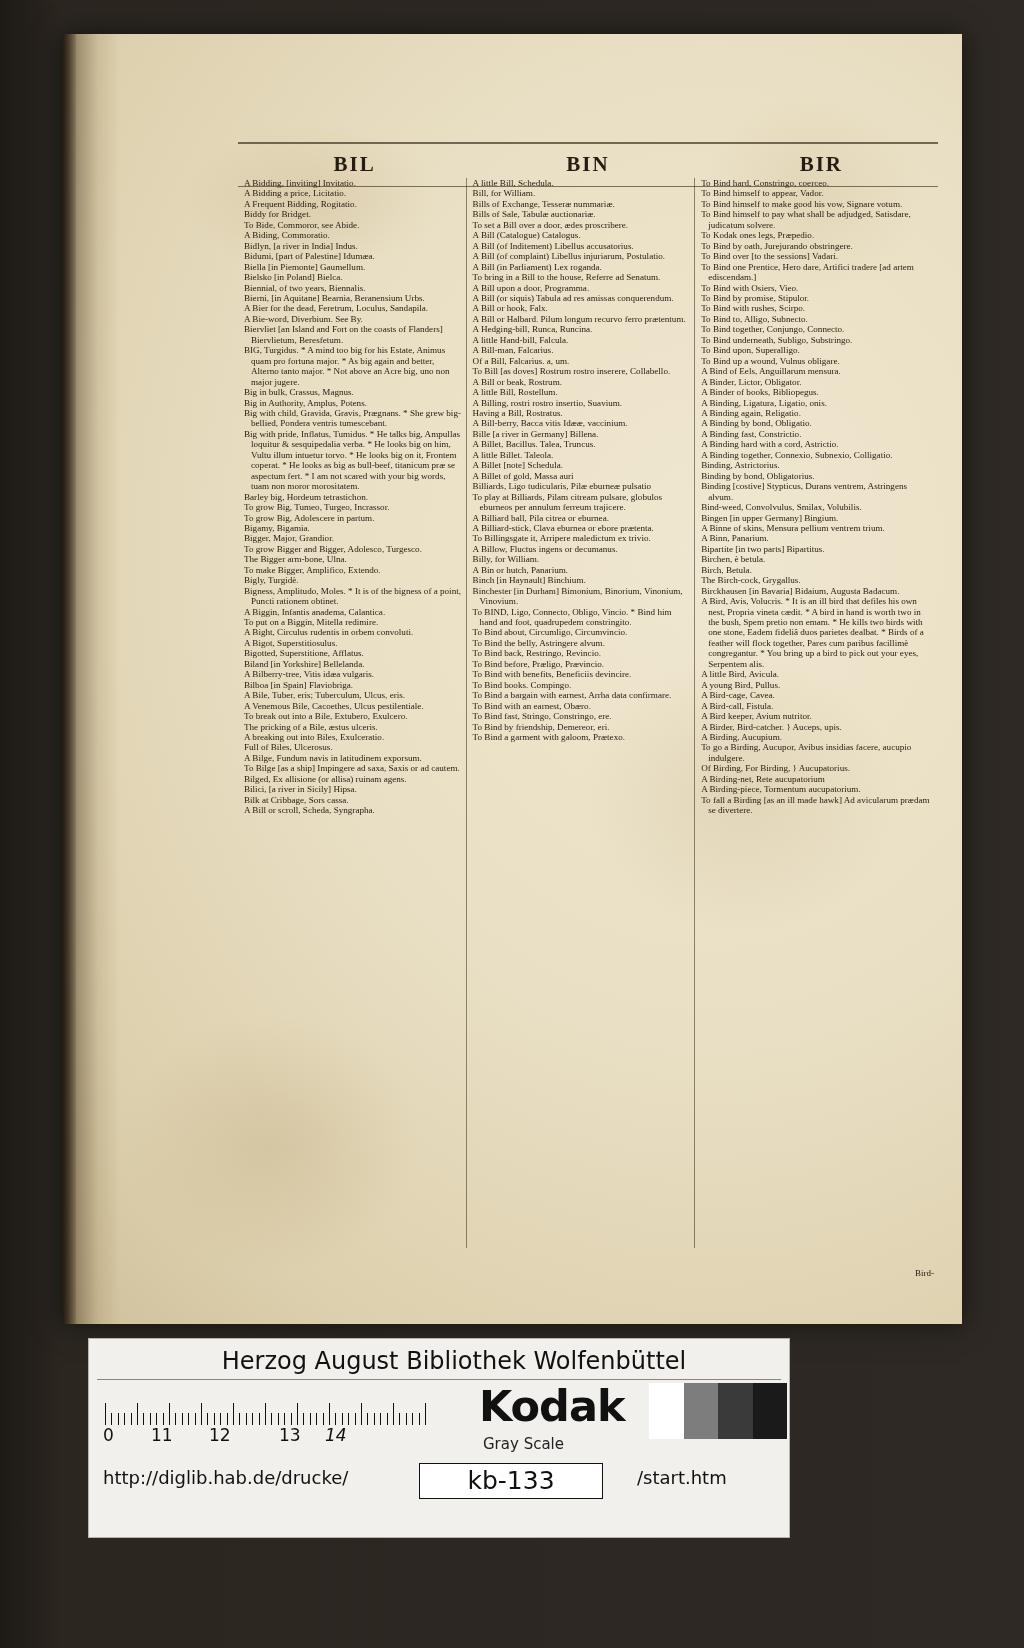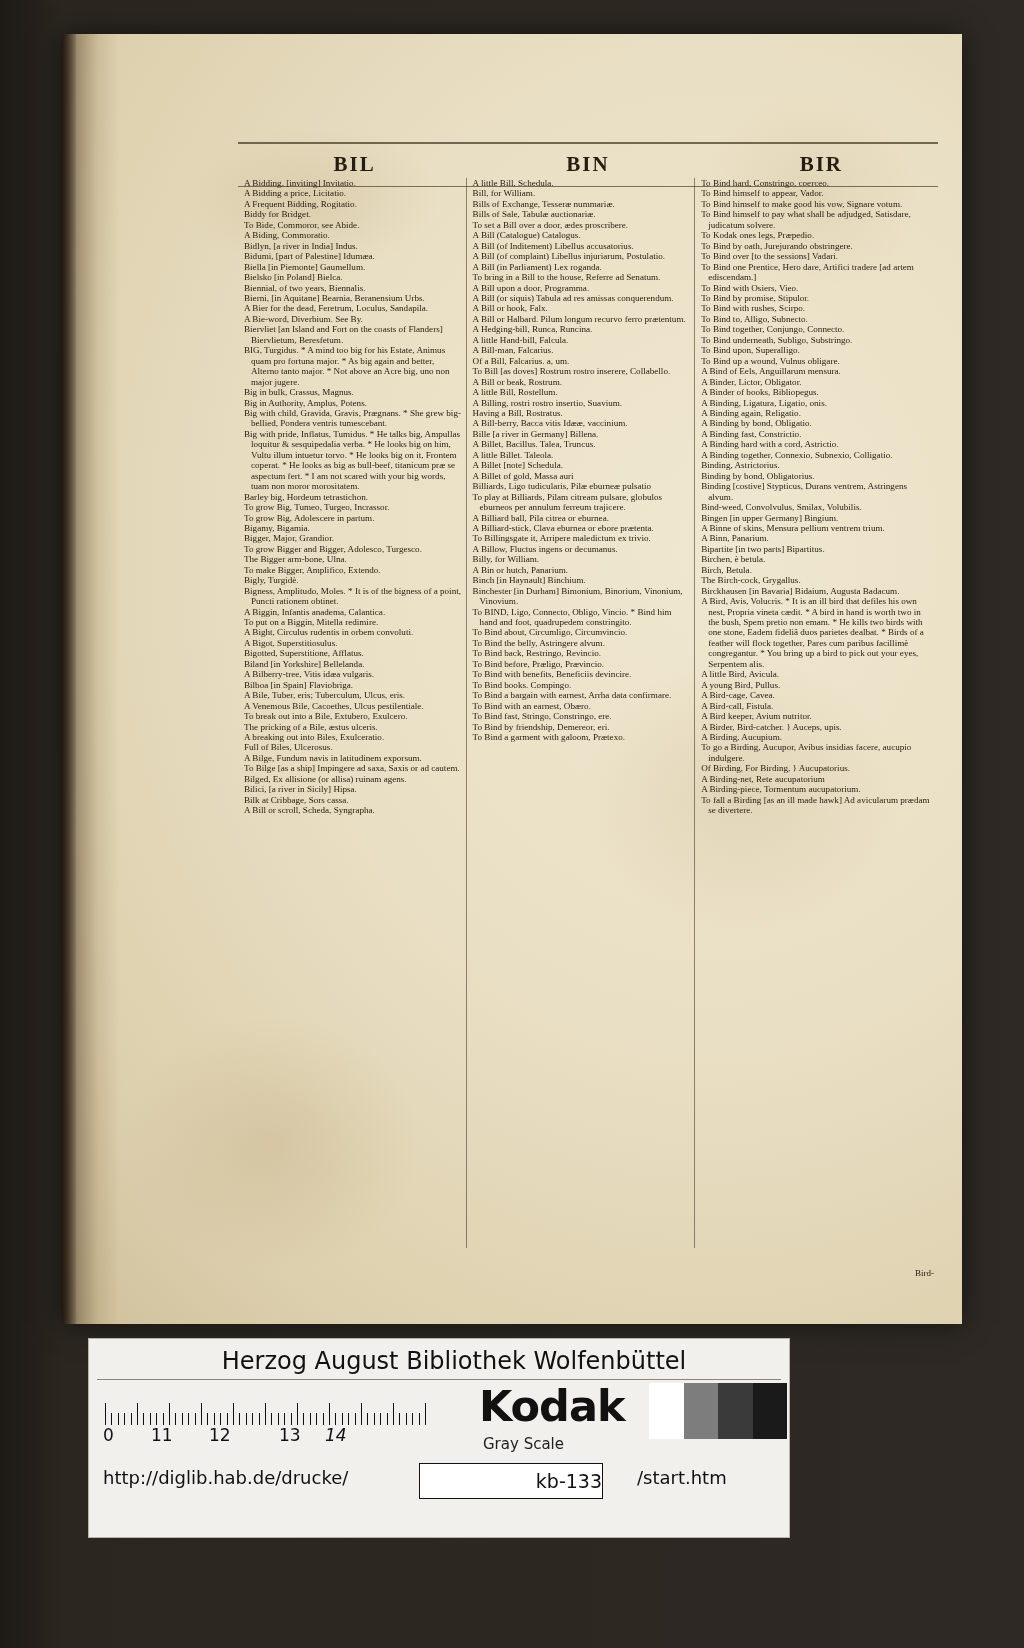--- a/index.html
+++ b/index.html
@@ -100,21 +100,21 @@
   #url{
     position:absolute;left:14px;top:128px;
     font-family:"DejaVu Sans", sans-serif;font-size:18px;color:#111;
   }
   #shelfbox{
     position:absolute;left:330px;top:124px;width:182px;height:34px;
     background:#fff;border:1px solid #111;
   }
   #shelf{
     position:absolute;left:0;top:0;width:182px;height:34px;line-height:34px;
-    text-align:right;font-family:"DejaVu Sans", sans-serif;font-size:19px;color:#111;
+    text-align:center;font-family:"DejaVu Sans", sans-serif;font-size:25px;color:#111;
   }
   #start{
     position:absolute;left:548px;top:128px;
     font-family:"DejaVu Sans", sans-serif;font-size:18px;color:#111;
   }
   #target-divider{
     position:absolute;left:8px;top:40px;width:684px;height:1px;background:#8a857c;
   }
 </style>
 </head>

